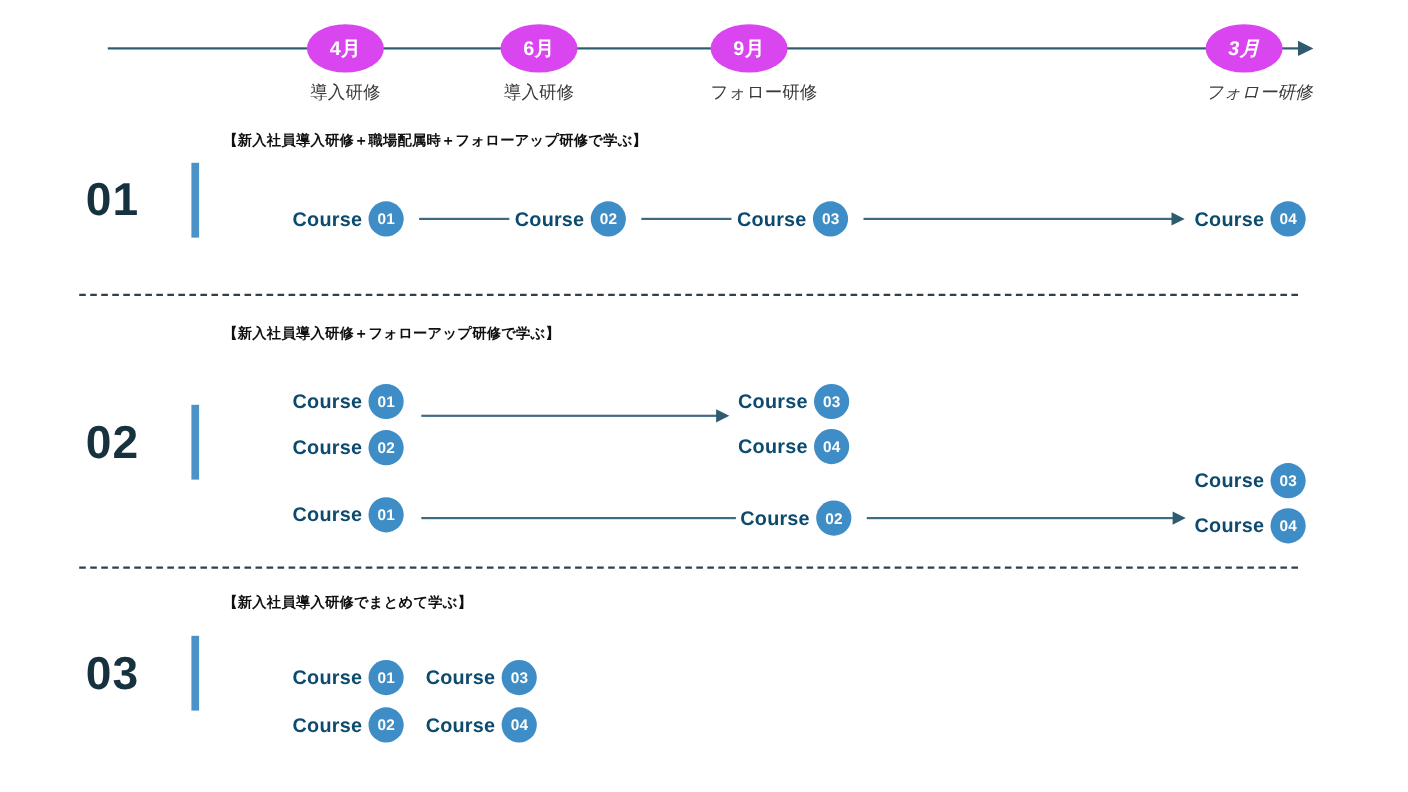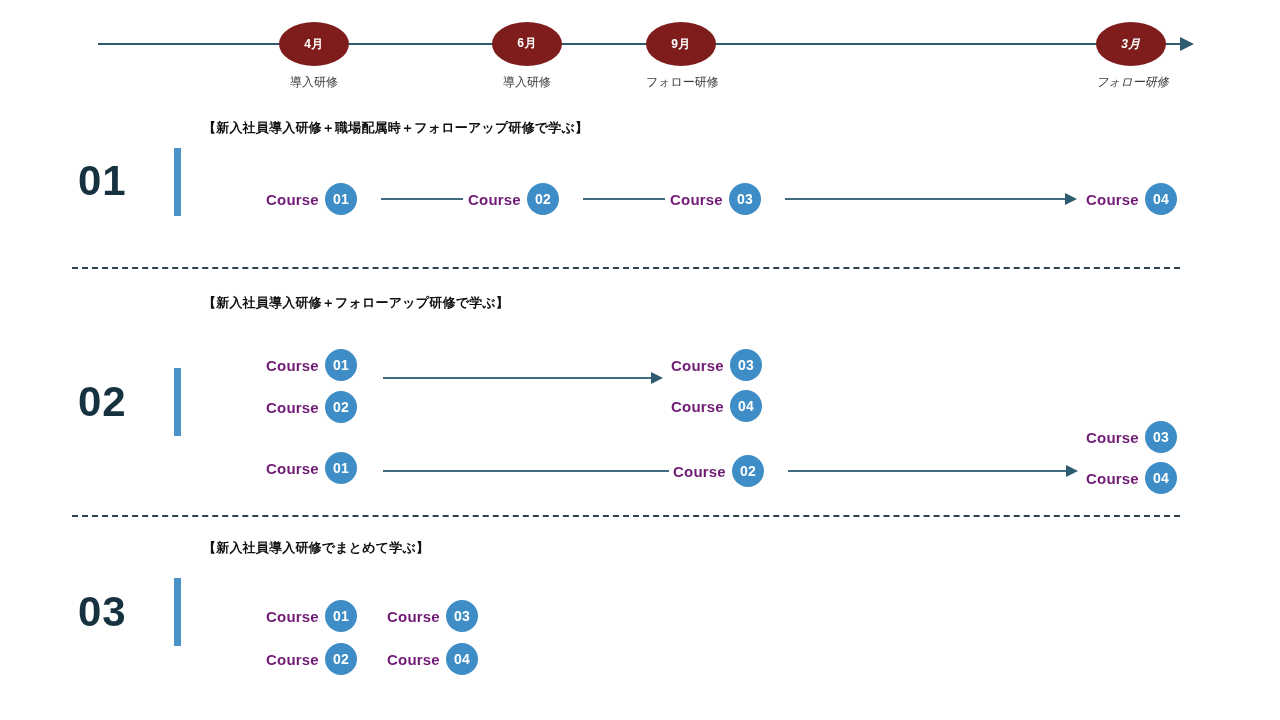--- a/index.html
+++ b/index.html
@@ -47,31 +47,31 @@
   .tl-node {
     position: absolute;
     top: 22px;
     width: 70px;
     text-align: center;
   }
   .tl-bubble {
     width: 70px;
     height: 44px;
     border-radius: 50%;
-    background: #7f1d1d;
+    background: #d946ef;
     color: #ffffff;
-    font-size: 12px;
+    font-size: 18px;
     font-weight: bold;
     line-height: 44px;
     text-align: center;
     letter-spacing: 0.3px;
   }
   .tl-caption {
     margin-top: 8px;
-    font-size: 12px;
+    font-size: 16px;
     color: #3a3a3a;
     white-space: nowrap;
     font-weight: normal;
   }
 
   
   .section {
     position: absolute;
     left: 0;
     width: 1280px;
@@ -102,23 +102,23 @@
   }
 
   
   .chip {
     position: absolute;
     display: flex;
     align-items: center;
     white-space: nowrap;
   }
   .chip-label {
-    font-size: 15px;
-    font-weight: bold;
-    color: #701a75;
+    font-size: 18px;
+    font-weight: bold;
+    color: #0c4a6e;
     letter-spacing: 0.2px;
   }
   .chip-badge {
     width: 32px;
     height: 32px;
     border-radius: 50%;
     background: #3e8dc6;
     color: #ffffff;
     font-size: 14px;
     font-weight: bold;
@@ -158,21 +158,21 @@
 
 <div class="timeline">
   <div class="timeline-axis"></div>
   <div class="timeline-arrowhead"></div>
 
   <div class="tl-node" style="left:279px;">
     <div class="tl-bubble">4月</div>
     <div class="tl-caption">導入研修</div>
   </div>
 
-  <div class="tl-node" style="left:492px;font-family:Liberation Mono, monospace;">
+  <div class="tl-node" style="left:455px;">
     <div class="tl-bubble">6月</div>
     <div class="tl-caption">導入研修</div>
   </div>
 
   <div class="tl-node" style="left:646px;">
     <div class="tl-bubble">9月</div>
     <div class="tl-caption">フォロー研修</div>
   </div>
 
   <div class="tl-node" style="left:1096px;font-style:italic;">

